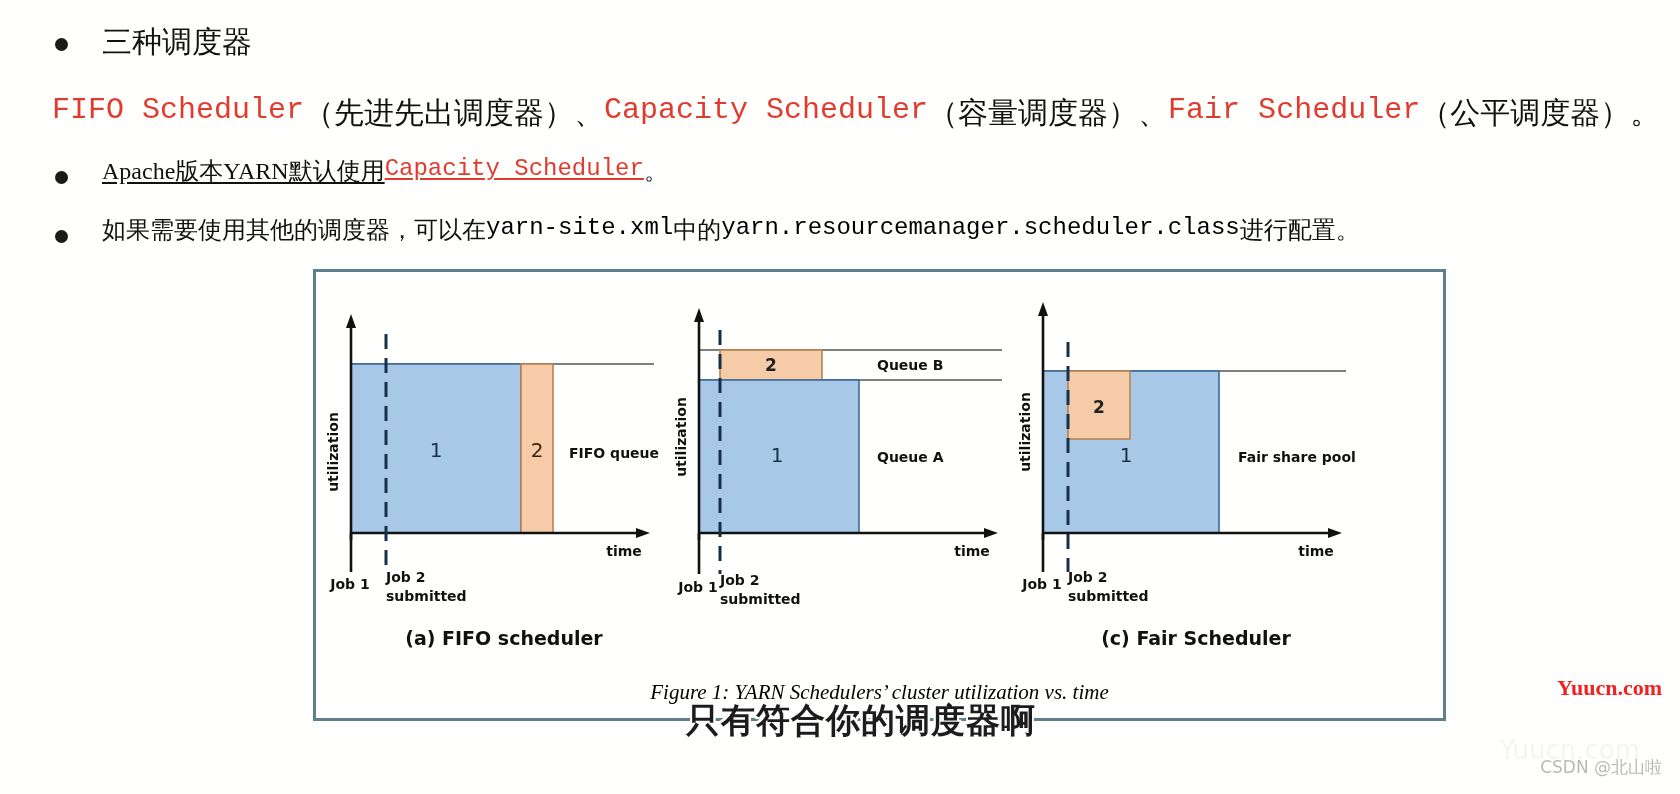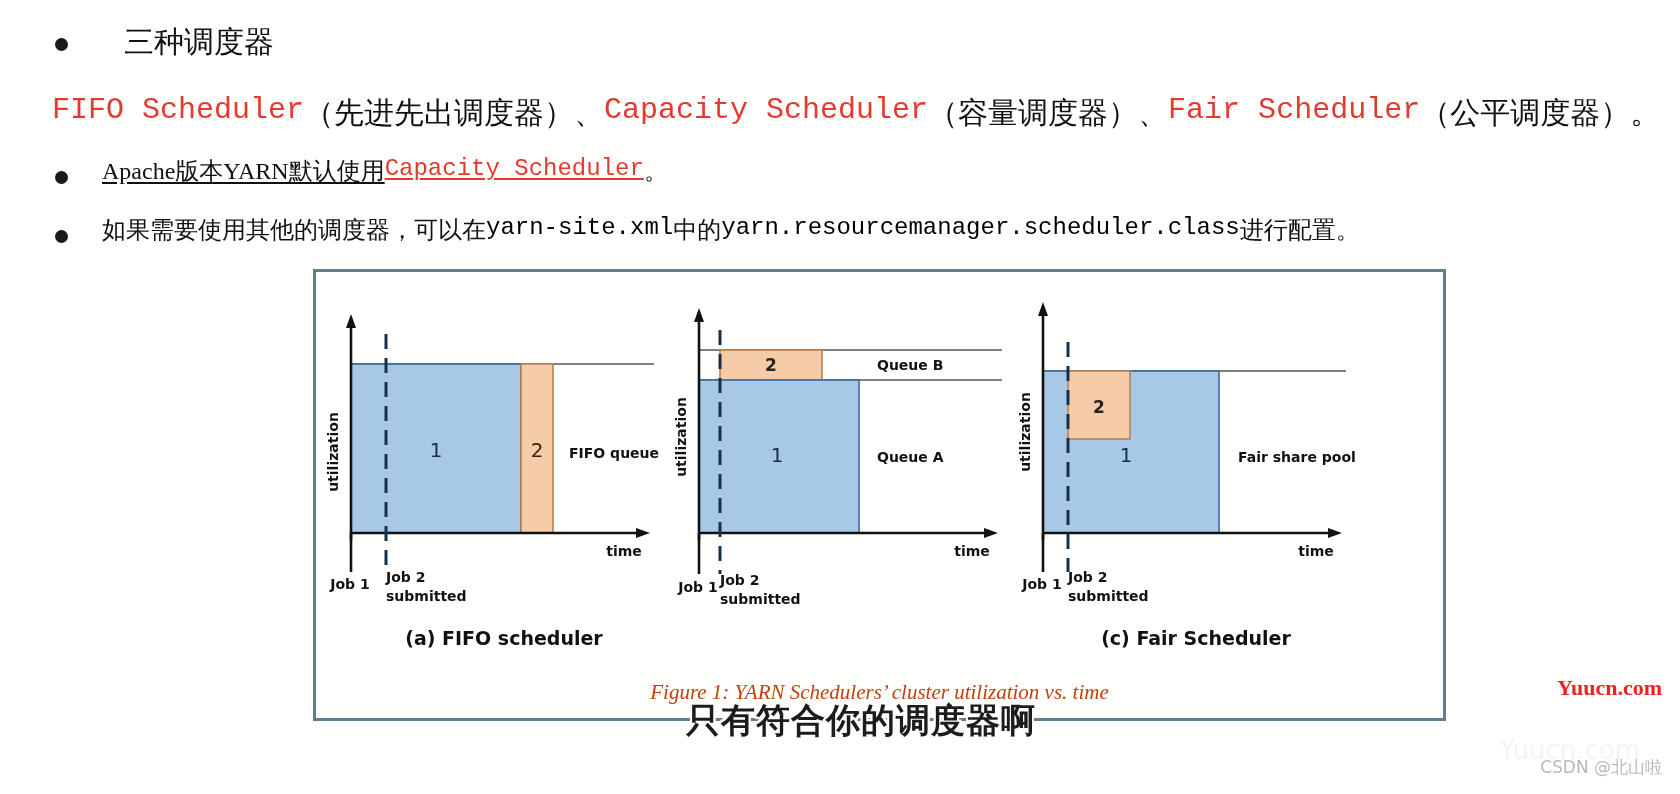--- a/index.html
+++ b/index.html
@@ -33,21 +33,21 @@
     margin-top: 16px;
   }
   .cn {
     font-family: "DejaVu Sans", "Liberation Sans", sans-serif;
     color: #111111;
   }
   .mono {
     font-family: "Liberation Mono", "DejaVu Sans Mono", monospace;
   }
   .red { color: #e23a2e; }
-  .t-line1 { top: 22px; left: 55px; font-size: 30px; gap: 22px; }
+  .t-line1 { top: 22px; left: 55px; font-size: 30px; }
   .t-line2 { top: 93px; left: 52px; font-size: 30px; }
   .t-line3 { top: 155px; left: 55px; font-size: 24px; }
   .t-line4 { top: 214px; left: 55px; font-size: 24px; }
 
   .uline { text-decoration: underline; text-underline-offset: 3px; }
 
   
   #figure-frame {
     position: absolute;
     left: 313px; top: 269px;
@@ -78,21 +78,21 @@
   }
 
   #figure-caption {
     position: absolute;
     left: 0; right: 0;
     top: 408px;
     text-align: center;
     font-family: "Liberation Serif", "DejaVu Serif", serif;
     font-style: italic;
     font-size: 21px;
-    color: #c2410c;
+    color: #000000;
   }
 
   
   #overlay-subtitle {
     position: absolute;
     left: 0; right: 6px;
     top: 698px;
     text-align: center;
     font-family: "DejaVu Sans", "Liberation Sans", sans-serif;
     font-weight: bold;

